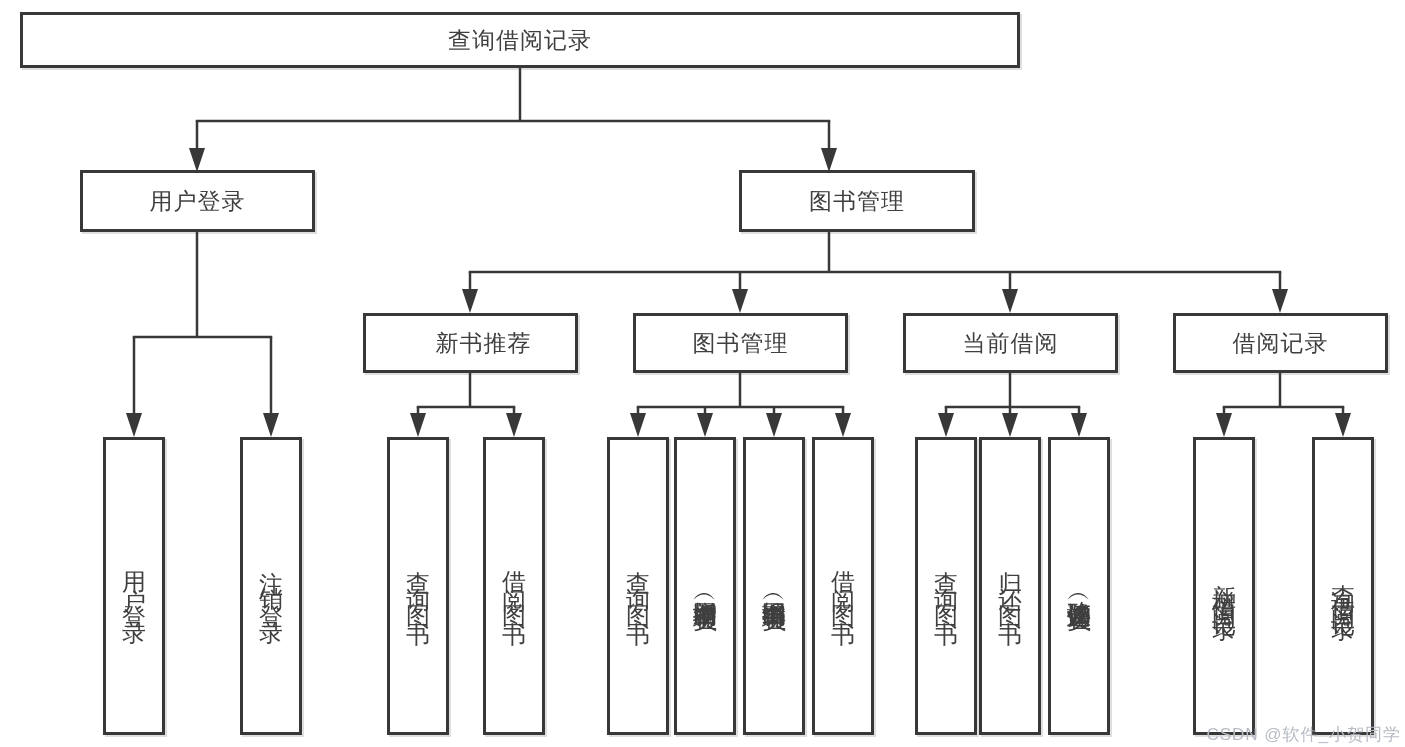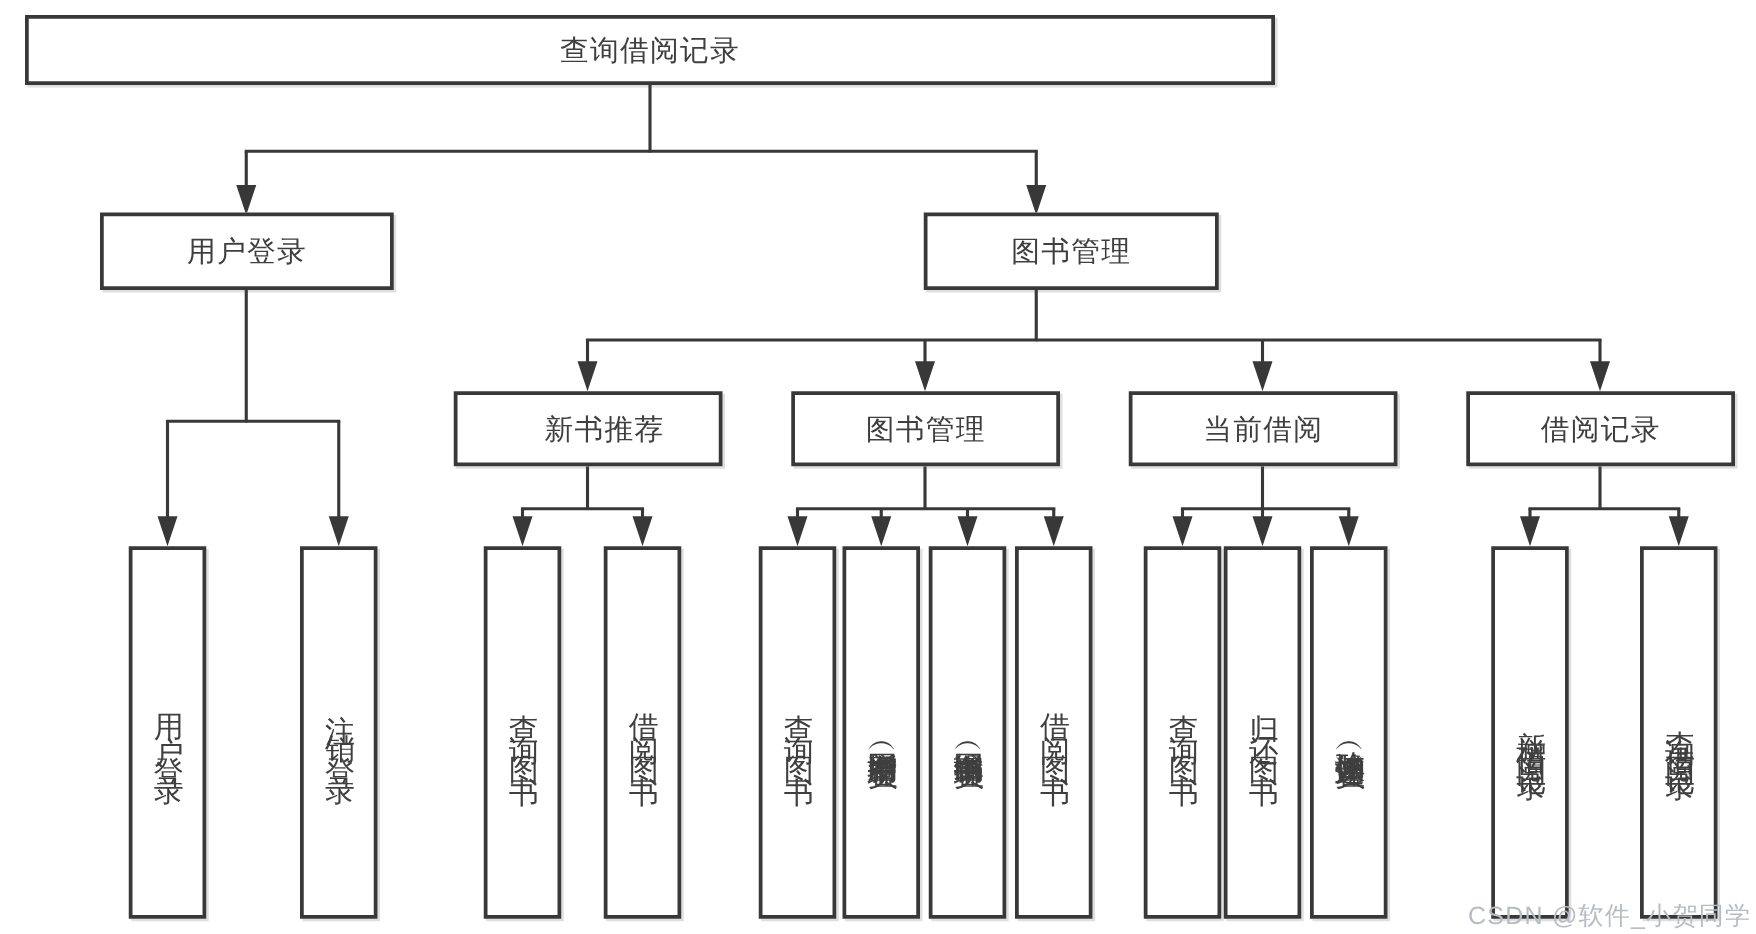--- a/index.html
+++ b/index.html
@@ -38,21 +38,21 @@
   .sp-w .vtext{letter-spacing:17px;}
   .sp-m .vtext{letter-spacing:7px;}
   .sp-t .vtext{letter-spacing:1px;}
   .lf1{left:103px;} .lf2{left:240px;}
   .lf3{left:387px;} .lf4{left:483px;}
   .lf5{left:607px;} .lf6{left:674px;} .lf7{left:743px;} .lf8{left:812px;}
   .lf9{left:915px;} .lf10{left:979px;} .lf11{left:1048px;}
   .lf12{left:1193px;} .lf13{left:1312px;}
   .watermark{
     position:absolute;right:4px;bottom:1px;
-    font-size:20px;color:#b7bbc3;z-index:5;
+    font-size:17px;color:#b7bbc3;z-index:5;
     letter-spacing:1px;white-space:nowrap;
   }
 </style>
 </head>
 <body>
 
 <div class="stage">
 
   <svg class="wires" width="1405" height="747" viewBox="0 0 1405 747">
     <g stroke="#383838" stroke-width="2.5" fill="none">

